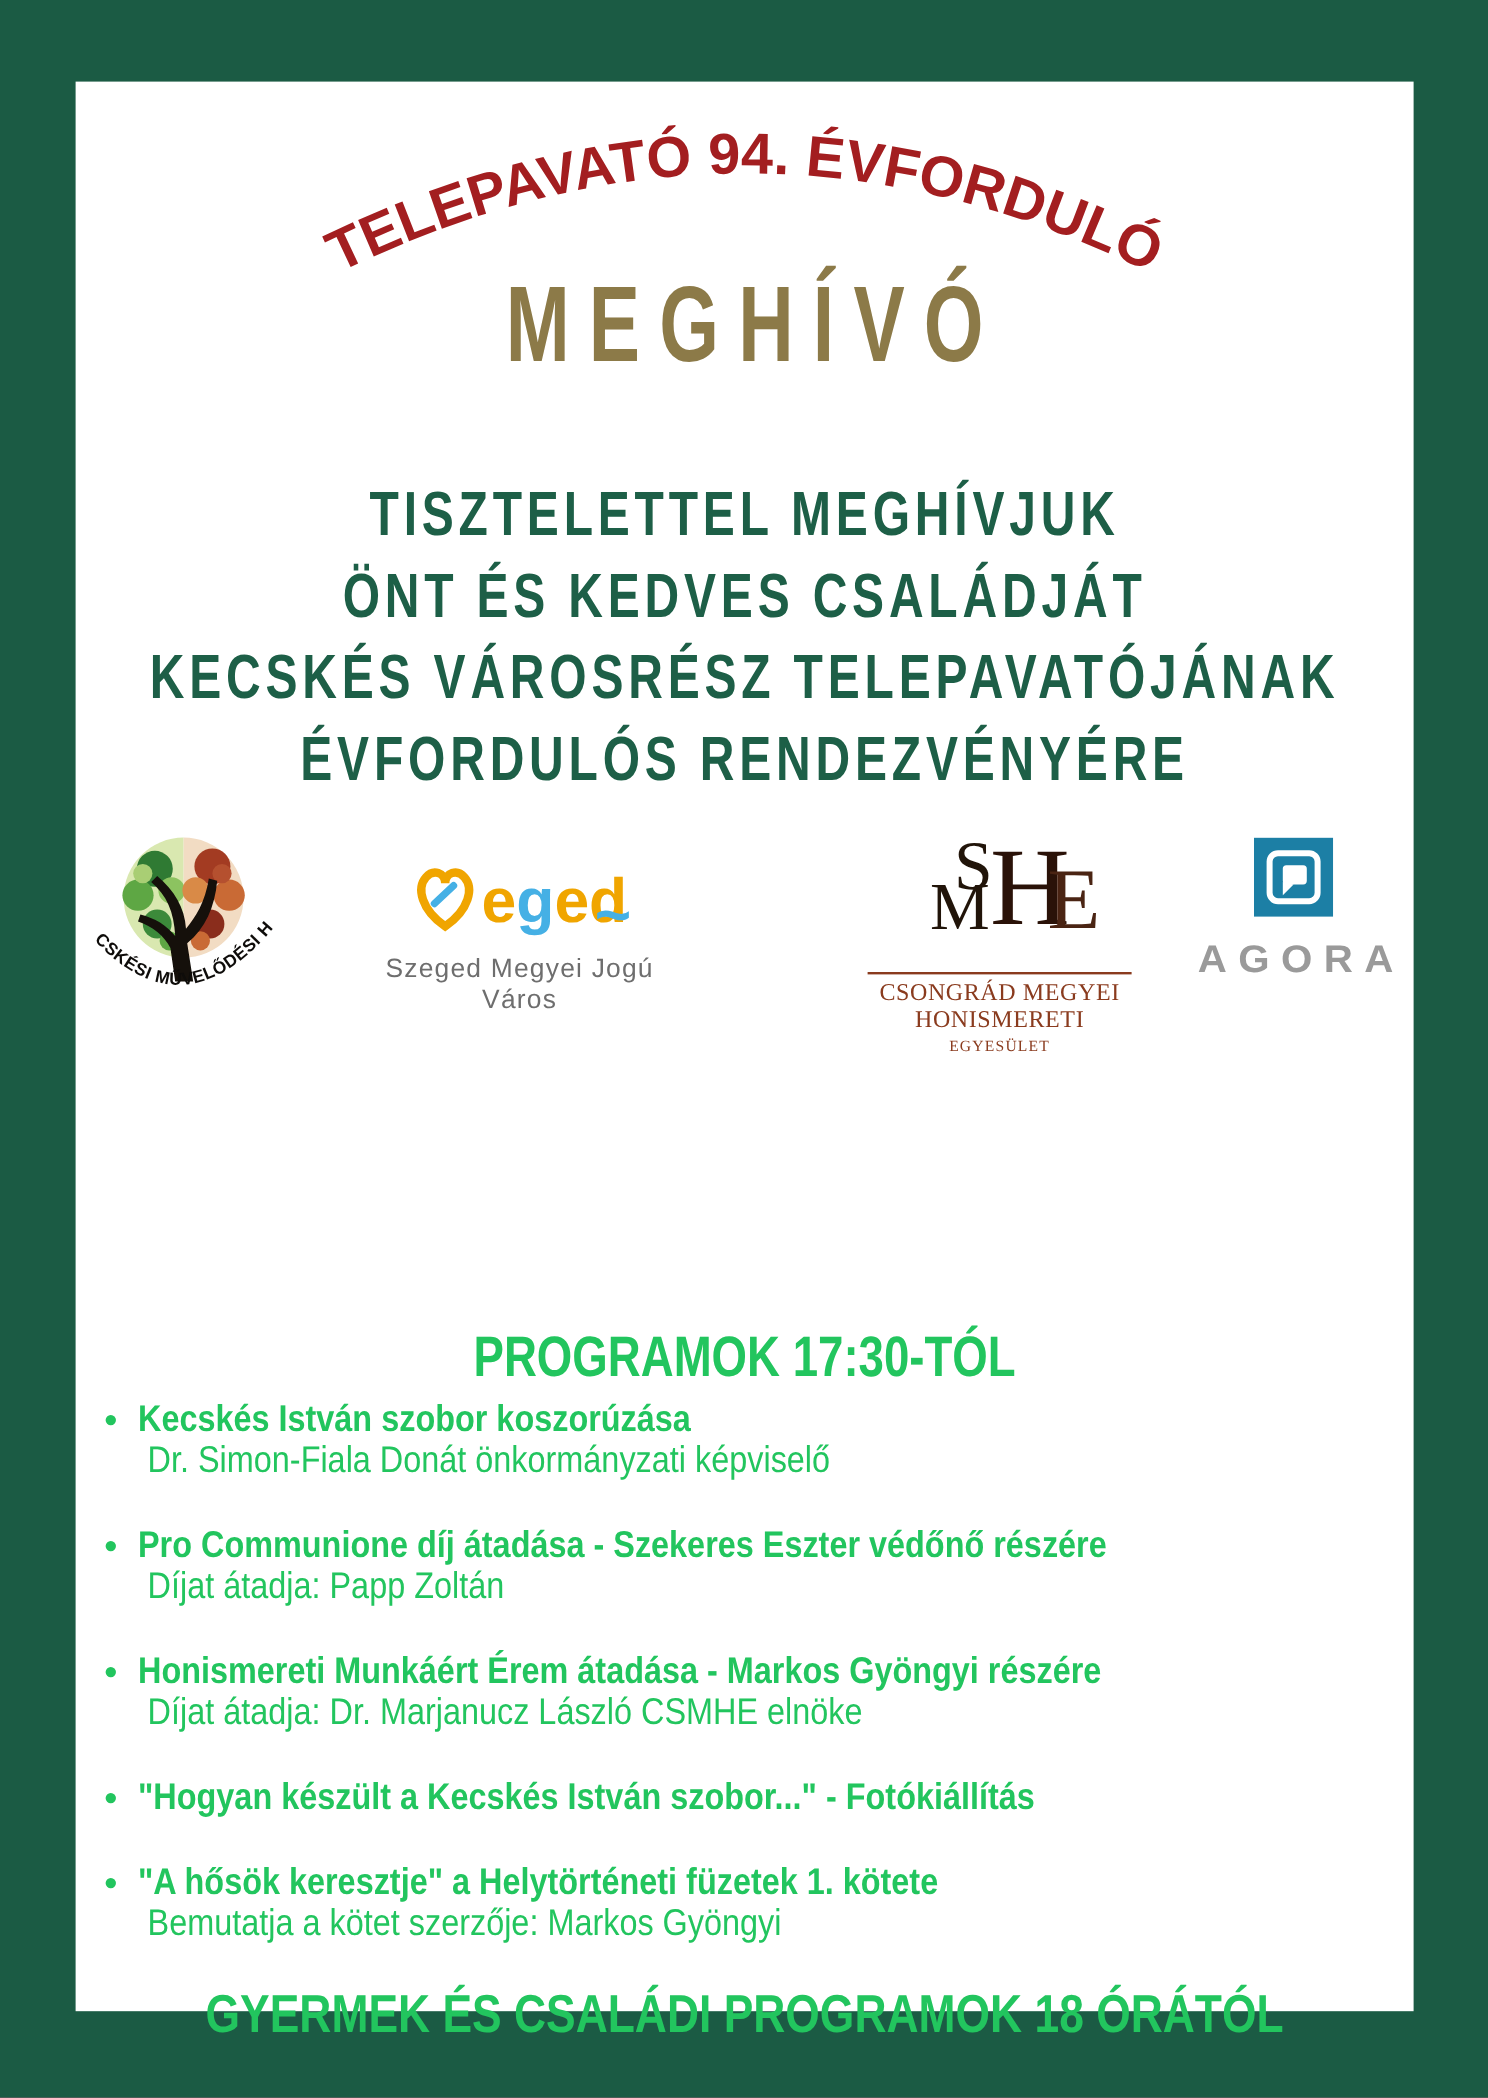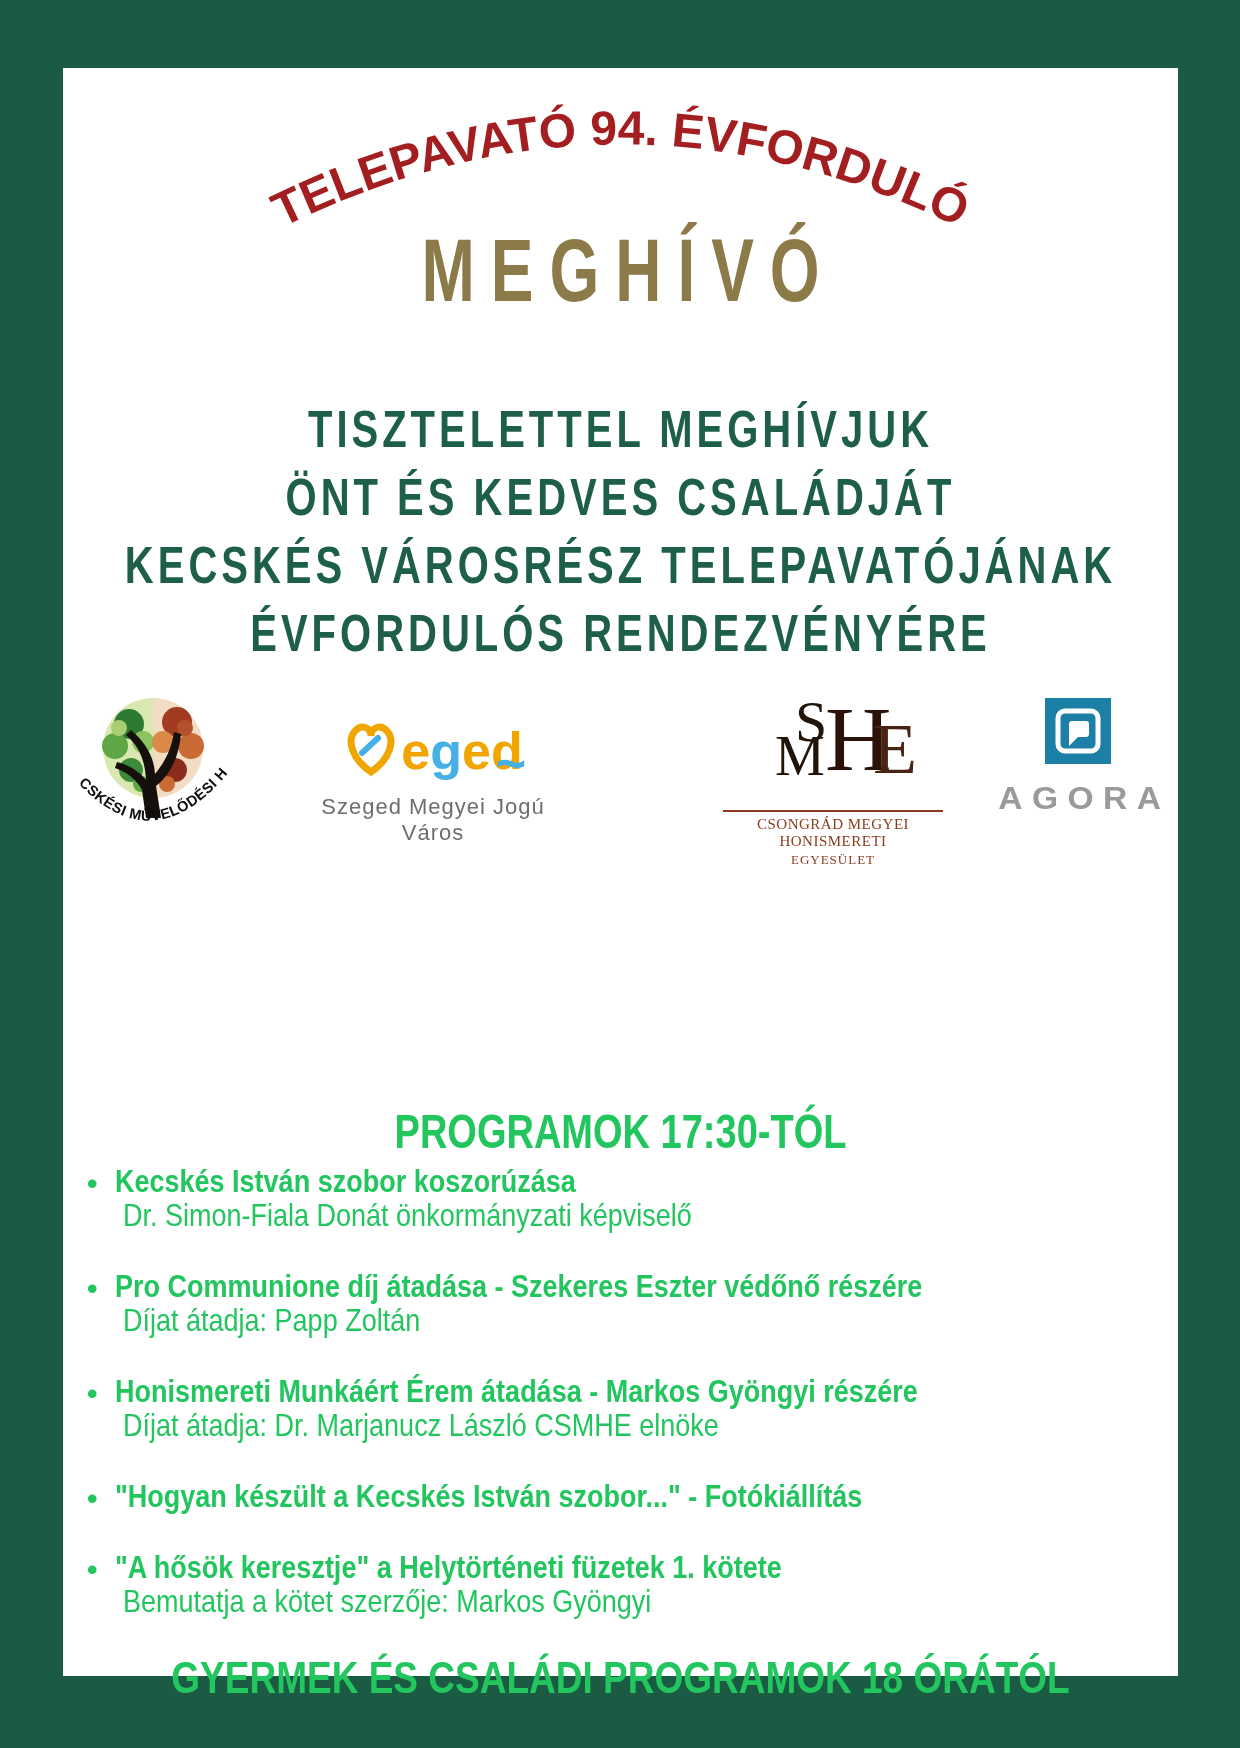--- a/index.html
+++ b/index.html
@@ -47,21 +47,21 @@
   .csmhe-mono { position:relative; height:110px; font-family:"Liberation Serif", serif; color:#211409; }
   .csmhe-mono span { position:absolute; font-weight:normal; }
   .cs-s { left:72px; top:-6px; font-size:58px; }
   .cs-m { left:52px; top:30px; font-size:56px; }
   .cs-h { left:102px; top:-8px; font-size:92px; color:#2a1208; }
   .cs-e { left:150px; top:14px; font-size:72px; color:#4a2413; }
   .csmhe-text {
     border-top:2px solid #8A3B1E; padding-top:4px; margin-top:6px;
     font-family:"Liberation Serif", serif; color:#8A3B1E;
   }
-  .csmhe-text .l1 { font-size:15px; letter-spacing:0.5px; }
+  .csmhe-text .l1 { font-size:20px; letter-spacing:0.5px; }
   .csmhe-text .l2 { font-size:13px; letter-spacing:1px; margin-top:2px; }
   .logo-agora { position:absolute; left:930px; top:630px; width:170px; text-align:center; }
   .agora-word {
     margin-top:12px; font-size:32px; font-weight:bold; color:#9A9A9A;
     letter-spacing:9px; text-indent:9px; transform:scale(1.05,1); transform-origin:center;
   }
   
   .band {
     position:absolute; left:0; top:855px; width:1240px; height:237px;
     background:#CDB980; z-index:5;

